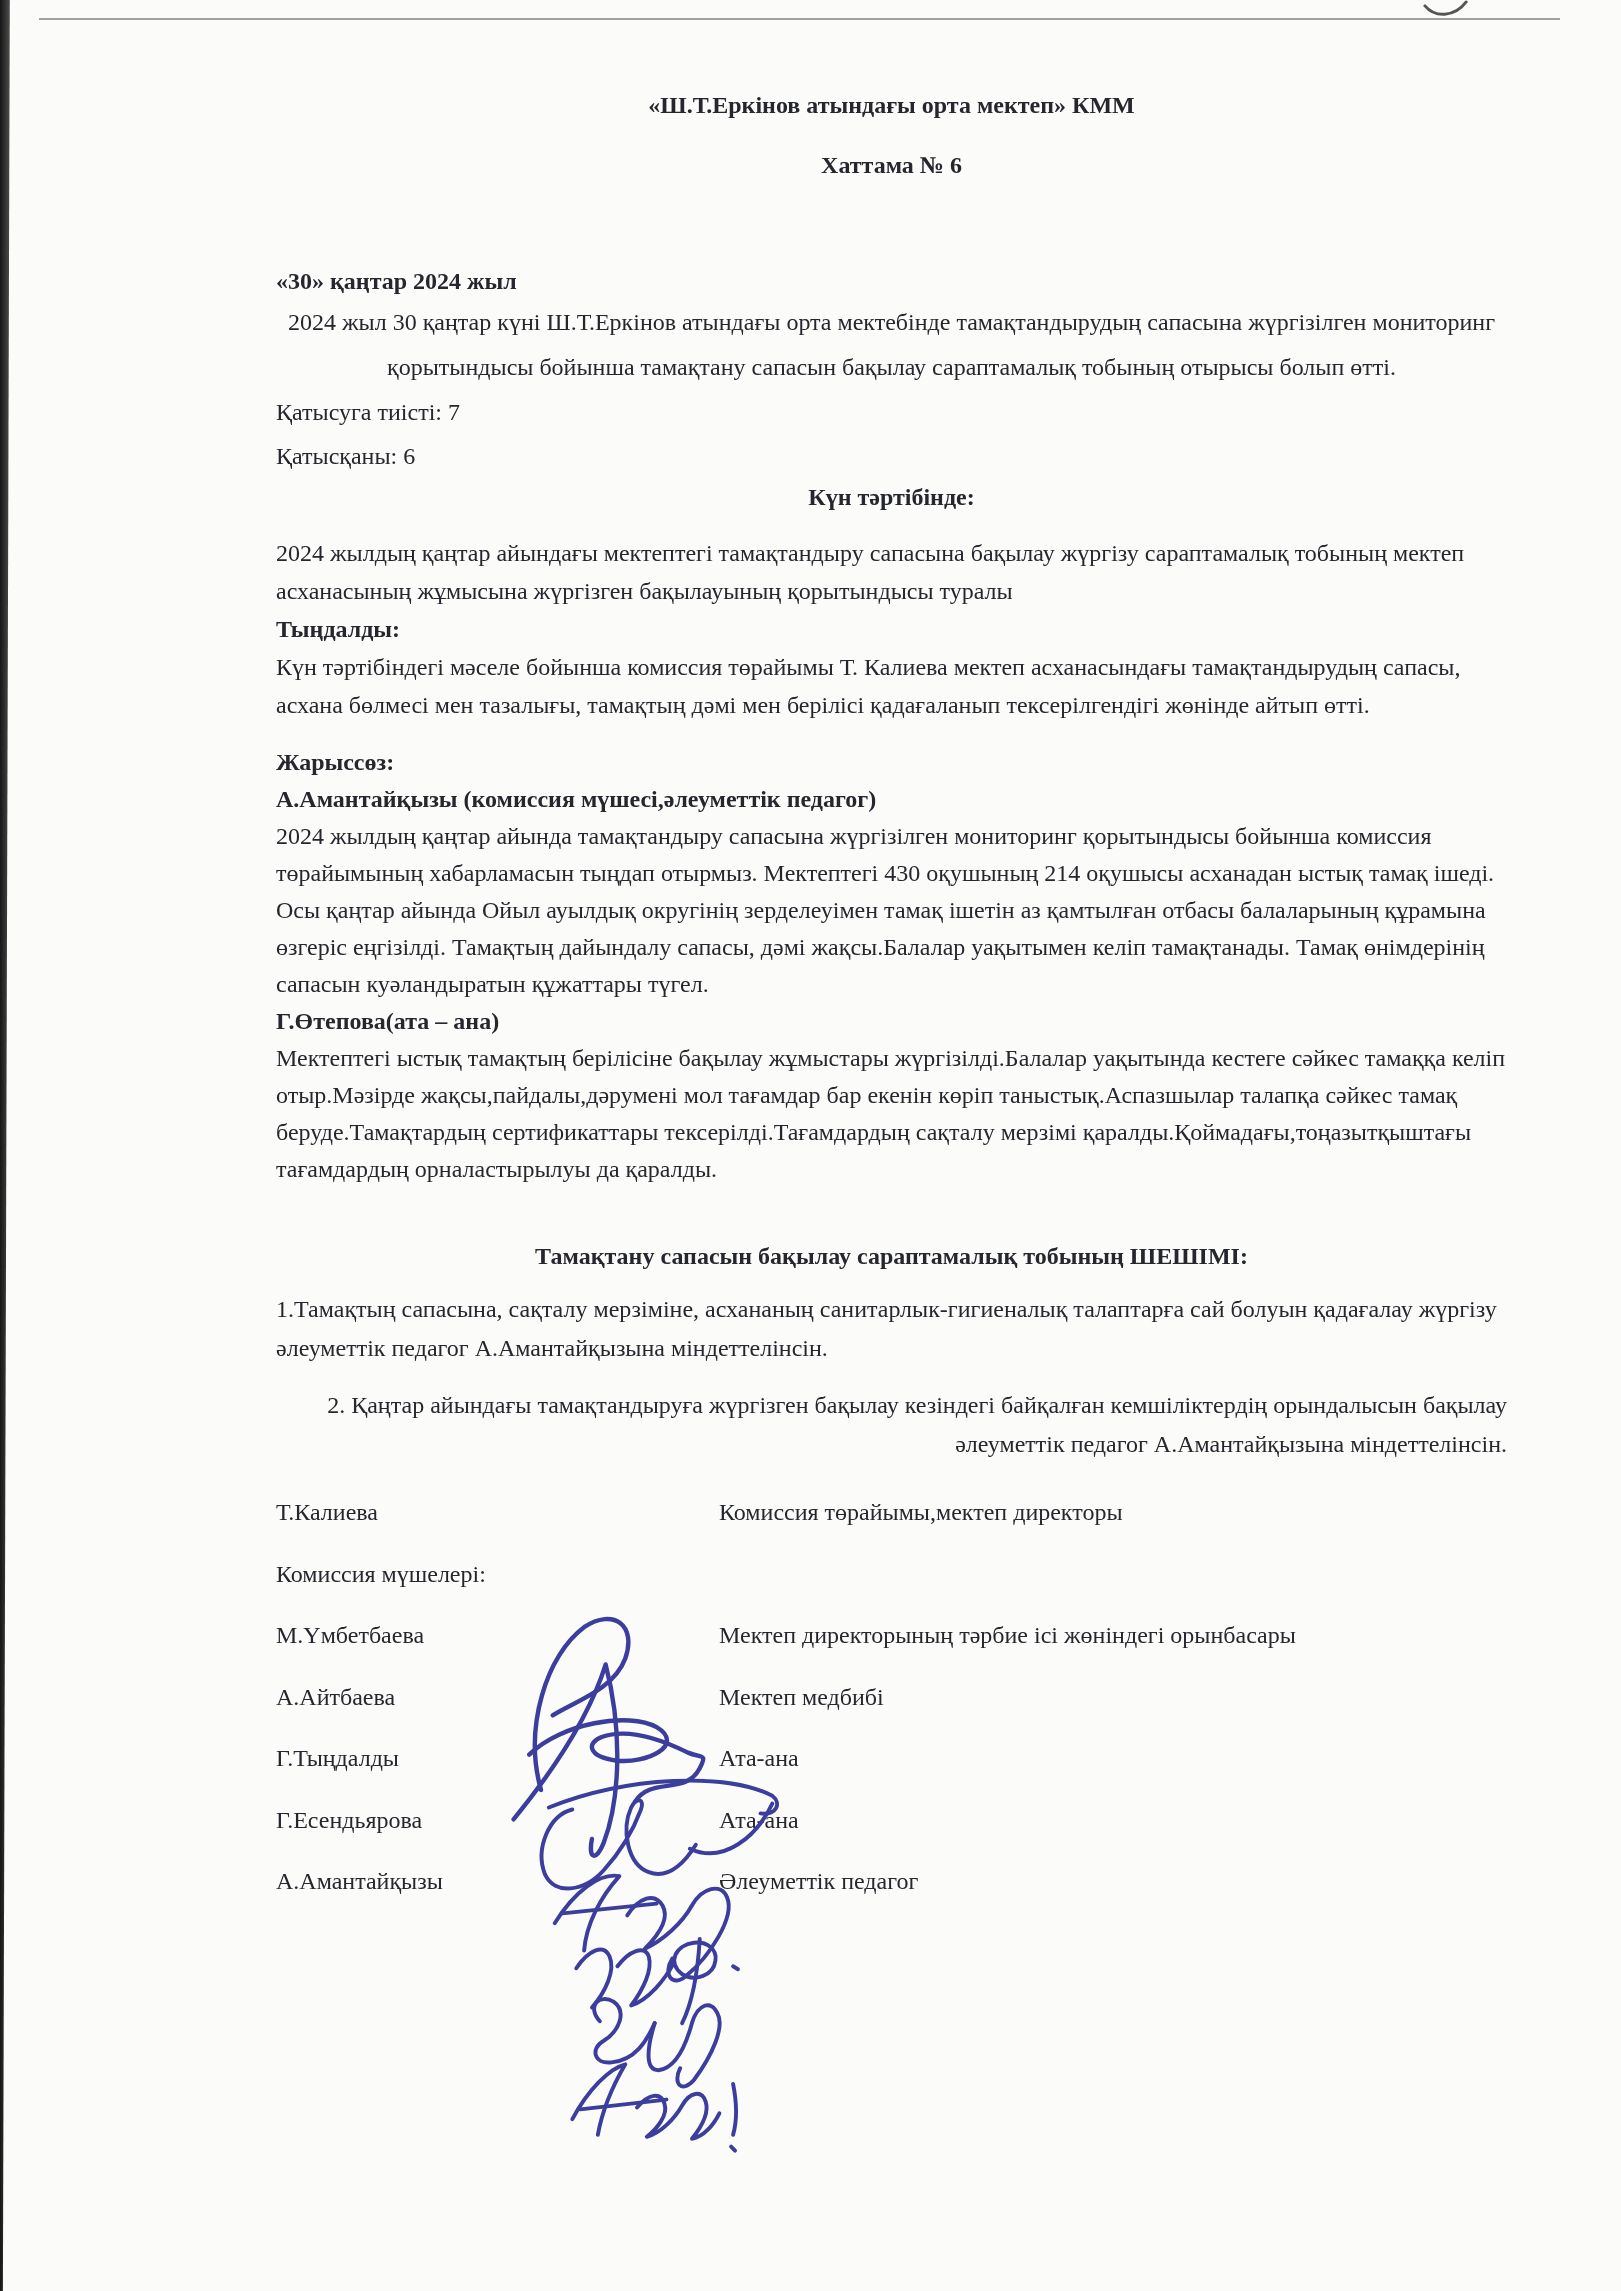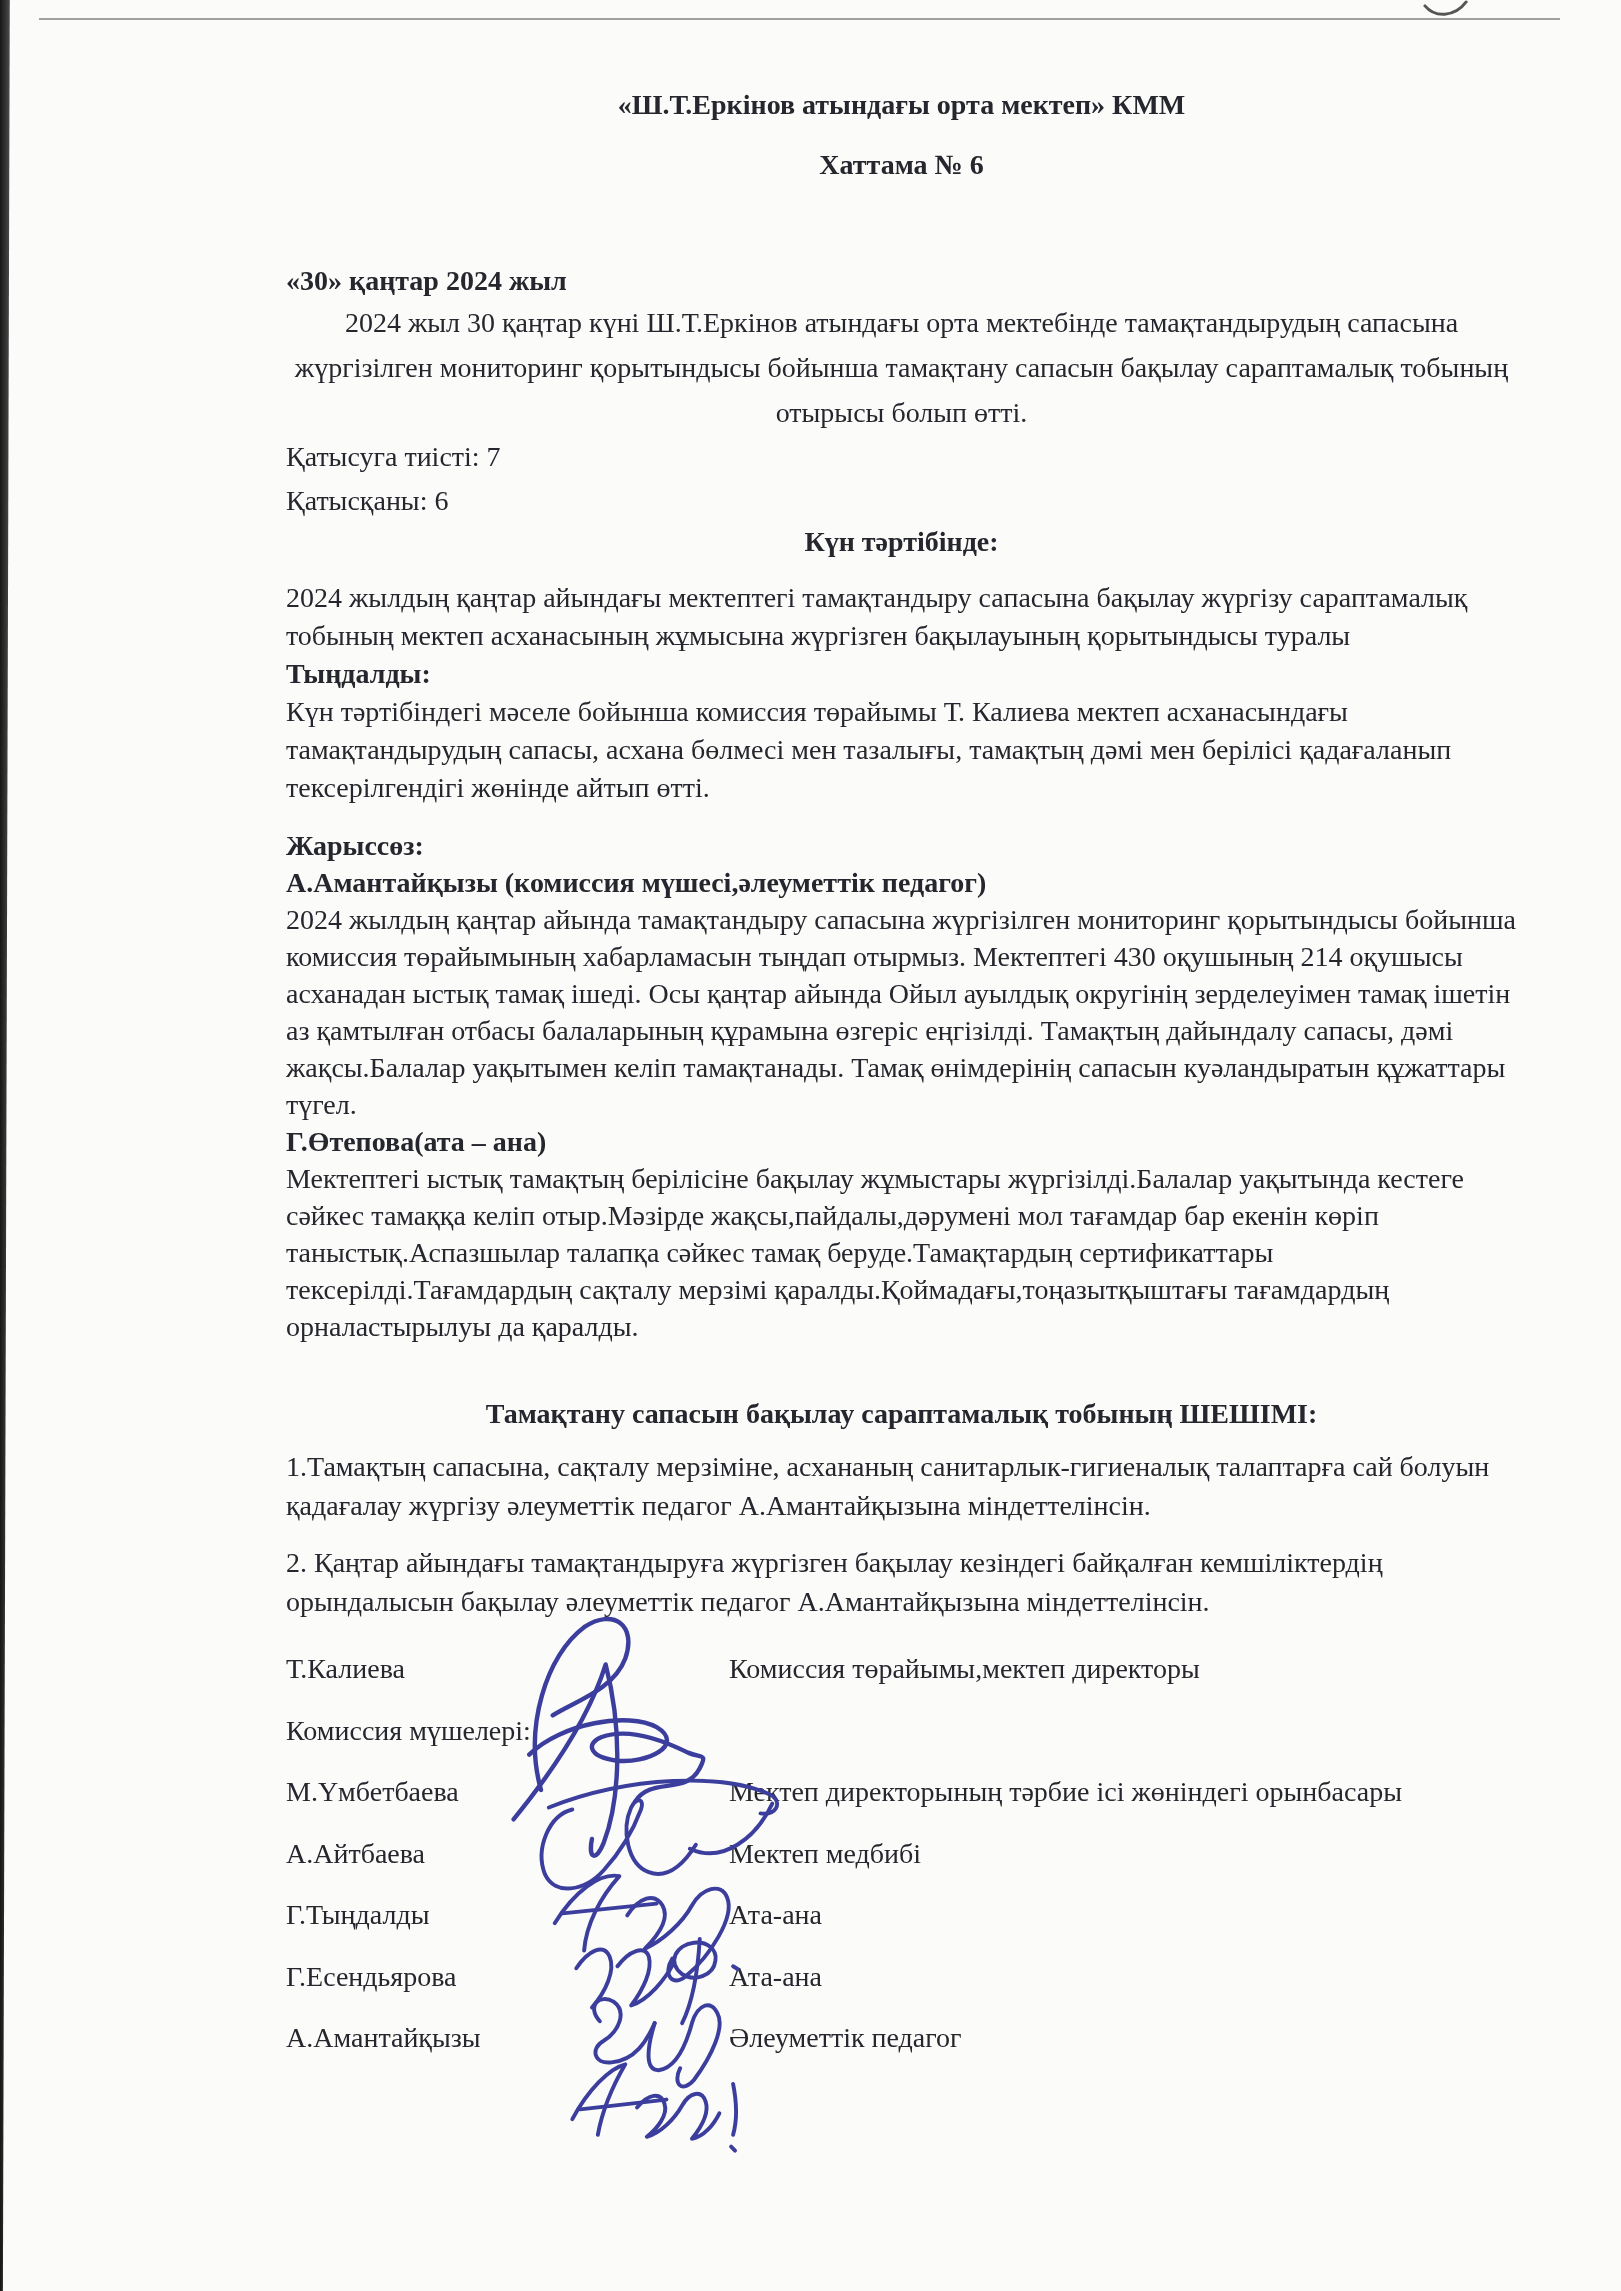--- a/index.html
+++ b/index.html
@@ -17,39 +17,39 @@
     background:linear-gradient(90deg,#161616,#4e4e4e);
     clip-path:polygon(0 0,9.8px 0,2.9px 100%,0 100%);
   }
   .scan-topline{
     position:absolute;left:39px;top:17.6px;width:1521px;height:2px;
     background:#8f8f8f;opacity:.85;
   }
   .scan-hook{position:absolute;left:1419px;top:0;}
   
   .content{
-    position:absolute;left:286px;top:0;width:1231px;
-    font-size:28px;line-height:38px;
+    position:absolute;left:276px;top:0;width:1231px;
+    font-size:24px;line-height:38px;
   }
   .center{text-align:center;}
   .right{text-align:left;}
   .bold{font-weight:bold;}
   .org-line{margin-top:86px;}
   .protocol-title{margin-top:21.6px;}
   .date-line{margin-top:78px;}
   .intro{margin-top:21.6px;line-height:45px;}
   .attendance p{margin:0;line-height:44px;}
   .agenda-heading{margin-top:0;}
   .block{margin:0;}
   .main-block{margin-top:18.6px;}
   .speeches{margin-top:19.6px;line-height:37px;}
   .speeches p{margin:0;}
   .decision-heading{margin-top:49px;line-height:39px;}
   .decision{margin-top:14.7px;line-height:39px;}
-  .decision2{margin-top:17.6px;}
+  .decision2{margin-top:17.6px;text-align:right;}
   .sig-block{margin-top:29px;}
   .sig-row{
     display:grid;grid-template-columns:247px 196px 1fr;
     line-height:38px;margin-bottom:23.5px;align-items:start;
   }
   .sig-members-heading{line-height:38px;margin-bottom:23.5px;}
   .ink-overlay{
     position:absolute;left:0;top:0;width:1621px;height:2292px;
     pointer-events:none;
   }

